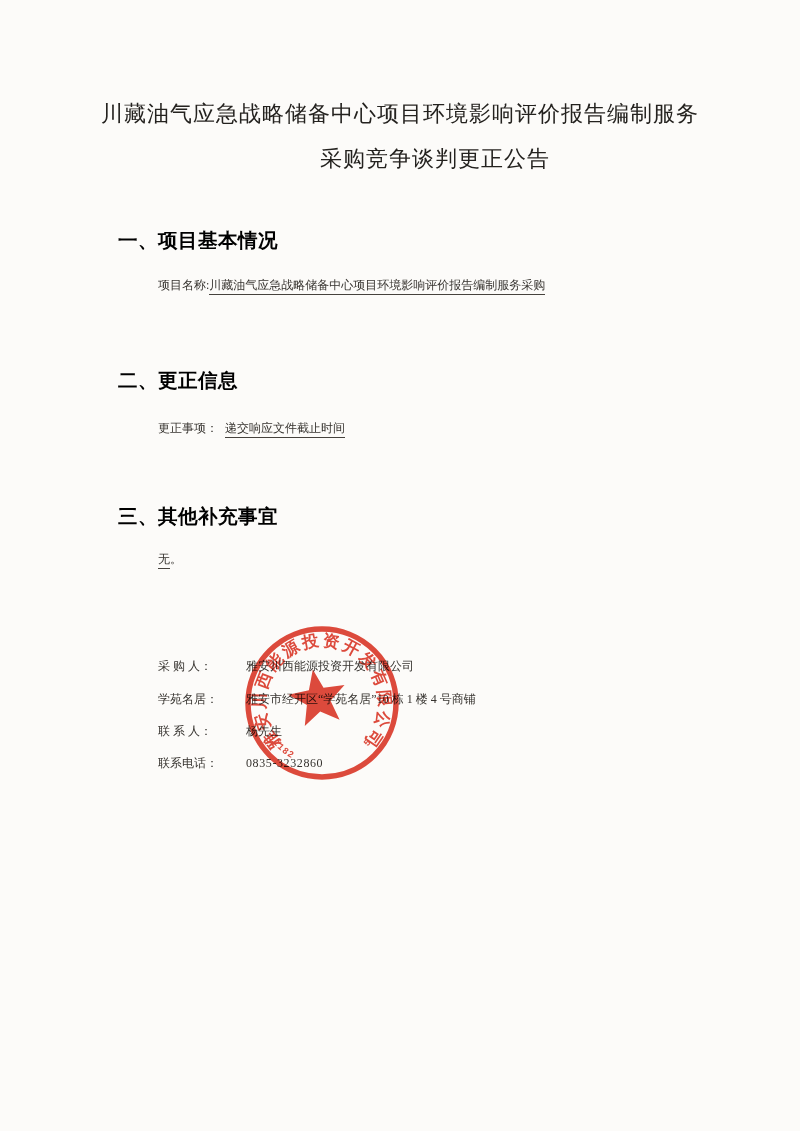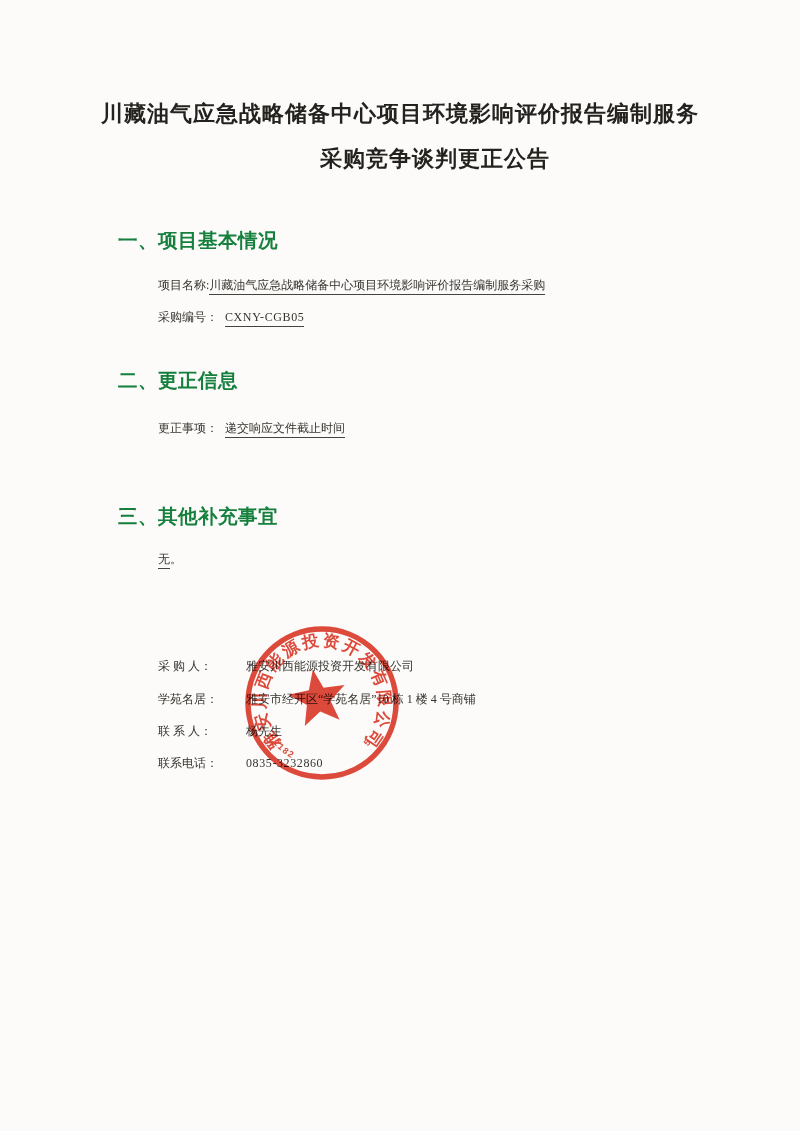--- a/index.html
+++ b/index.html
@@ -9,31 +9,31 @@
     margin:0 auto;
     background:#fcfbf9;
     overflow:hidden;
     font-family:"Liberation Serif","DejaVu Serif",serif;
     color:#36332f;
   }
   .title {
     position:absolute; left:0; width:800px;
     text-align:center;
     font-family:"Liberation Sans","DejaVu Sans",sans-serif;
-    font-weight:bold; font-size:22px; letter-spacing:1px;
+    font-weight:normal; font-size:22px; letter-spacing:1px;
     color:#24221f;
     white-space:nowrap;
   }
   .title.l1 { top:99px; }
   .title.l2 { top:144px;margin-left:35px; }
   .heading {
     position:absolute; left:118px;
     font-family:"Liberation Sans","DejaVu Sans",sans-serif;
     font-weight:bold; font-size:19.5px; letter-spacing:0.5px;
-    color:#15803d;
+    color:#000000;
     white-space:nowrap;
   }
   .line {
     position:absolute; left:158px;
     font-size:12px; color:#36332f;
     white-space:nowrap;
   }
   .u { border-bottom:1.3px solid #46423d; padding-bottom:2px; }
   .latin { font-family:"Liberation Serif","DejaVu Serif",serif; letter-spacing:0.6px; }
   .gap-before { margin-left:7px; }
@@ -53,21 +53,20 @@
 
 <div class="page">
 
   <div class="title l1">川藏油气应急战略储备中心项目环境影响评价报告编制服务</div>
   <div class="title l2">采购竞争谈判更正公告</div>
 
   <div class="heading" style="top:227px">一、项目基本情况</div>
 
   <div class="line" style="top:277px"><span>项目名称:</span><span class="u">川藏油气应急战略储备中心项目环境影响评价报告编制服务采购</span></div>
 
-  <div class="line" style="top:309px"><span>采购编号：</span><span class="u latin gap-before">CXNY-CGB05</span></div>
 
   <div class="heading" style="top:367px">二、更正信息</div>
 
   <div class="line" style="top:420px"><span>更正事项：</span><span class="u gap-before">递交响应文件截止时间</span></div>
 
 
   <div class="heading" style="top:503px">三、其他补充事宜</div>
 
   <div class="line" style="top:551px"><span class="u">无</span><span>。</span></div>
 

